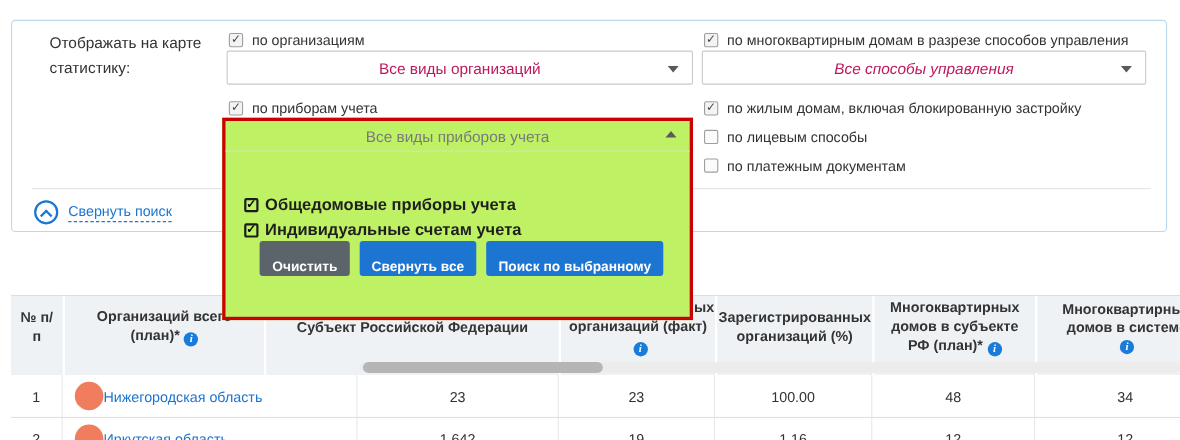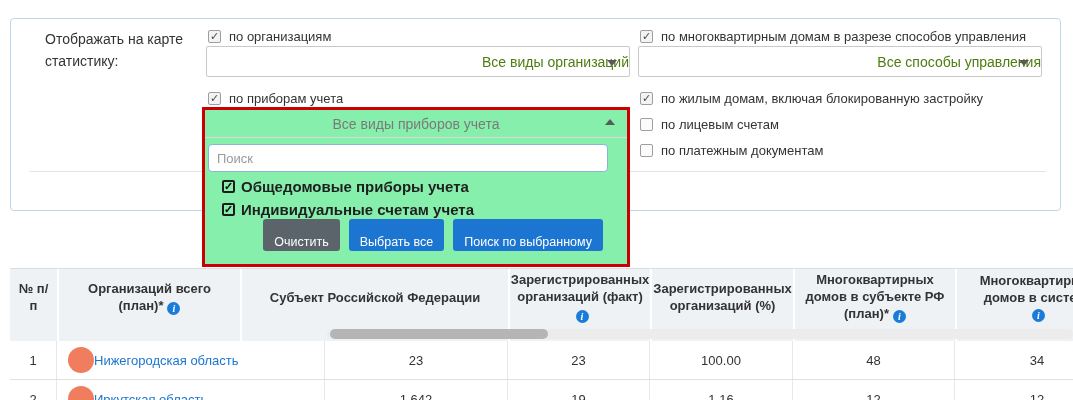--- a/index.html
+++ b/index.html
@@ -5,53 +5,53 @@
   * { margin:0; padding:0; box-sizing:border-box; }
   html,body { width:1073px; height:400px; background:#fff; font-family:"Liberation Sans",sans-serif; color:#333; overflow:hidden; }
   body { position:relative; }
 
   
   .panel { position:absolute; left:10px; top:18px; width:1051px; height:193px; border:1px solid #bcd8ec; border-radius:4px; background:#fff; }
   .panel-label { position:absolute; left:34px; top:9px; width:175px; font-size:14px; line-height:22px; color:#333; }
   .chk-row { position:absolute; display:flex; align-items:center; gap:8px; font-size:13px; color:#333; }
   .cb { width:13px; height:13px; border:1px solid #9e9e9e; border-radius:2px; background:#f3f3f3; display:inline-flex; align-items:center; justify-content:center; font-size:11px; line-height:1; color:#4a4a4a; flex:0 0 auto; }
   .cb.unchecked { background:#fbfbfb; color:transparent; }
-  .select { position:absolute; height:31px; background:#fff; border:1px solid #c9c9c9; border-radius:2px; display:flex; align-items:center; justify-content:flex-end; font-size:14px; color:#4d7c0f; }
+  .select { position:absolute; height:31px; background:#fff; border:1px solid #c9c9c9; border-radius:2px; display:flex; align-items:center; justify-content:center; font-size:14px; color:#be185d; }
   .caret-down { position:absolute; right:12px; top:13px; width:0; height:0; border-left:5px solid transparent; border-right:5px solid transparent; border-top:6px solid #5a5a5a; }
   .caret-up { position:absolute; right:12px; top:9px; width:0; height:0; border-left:5px solid transparent; border-right:5px solid transparent; border-bottom:6px solid #5a5a5a; }
   .divider { position:absolute; left:18px; right:14px; top:152px; height:1px; background:#e4e4e4; }
   .collapse { position:absolute; left:20px; top:163px; display:flex; align-items:center; gap:9px; }
   .collapse-circle { width:22px; height:22px; border:2px solid #1b75d1; border-radius:50%; position:relative; }
   .collapse-circle .chev { position:absolute; left:5px; top:8px; width:8px; height:8px; border-left:2px solid #1b75d1; border-top:2px solid #1b75d1; transform:rotate(45deg); }
   .collapse-text { font-size:13px; color:#1b75d1; border-bottom:1px dashed #1b75d1; padding-bottom:2px; cursor:pointer; }
 
   
-  .meter-pop { position:absolute; left:202px; top:107px; width:428px; height:160px; background:#86efac; border:3px solid #cb0003; z-index:20; }
+  .meter-pop { position:absolute; left:202px; top:107px; width:428px; height:184px; background:#bef264; border:3px solid #cb0003; z-index:20; }
   .meter-head { position:absolute; left:0; top:0; right:0; height:28px; border-bottom:1px solid #d9d9d9; display:flex; align-items:center; justify-content:center; font-size:14px; color:#7a7a7a; }
   .meter-search { position:absolute; left:3px; top:34px; width:400px; height:28px; border:1px solid #8ab4dc; border-radius:4px; font-size:13px; color:#333; padding:0 8px; outline:none; font-family:"Liberation Sans",sans-serif; }
   .meter-search::placeholder { color:#9a9a9a; }
   .opt-row { position:absolute; left:17px; display:flex; align-items:center; gap:6px; font-size:15px; font-weight:bold; color:#1f1f1f; }
   .cb-black { width:13px; height:13px; border:2px solid #1c1c1c; border-radius:2px; display:inline-flex; align-items:center; justify-content:center; font-size:11px; font-weight:bold; color:#000; line-height:1; }
   .btn-row { position:absolute; top:109px; left:0; width:398px; display:flex; justify-content:flex-end; gap:9px; }
-  .btn { height:27px; padding:16px 11px; border:none; border-radius:3px; color:#fff; font-size:12.5px; font-weight:normal; font-family:"Liberation Sans",sans-serif; cursor:pointer; }
+  .btn { height:27px; padding:16px 11px; border:none; border-radius:3px; color:#fff; font-size:12.5px; font-weight:bold; font-family:"Liberation Sans",sans-serif; cursor:pointer; }
   .btn-gray { background:#5b646b; }
   .btn-blue { background:#1b75d1; }
 
   
   .tbl-wrap { position:absolute; left:10px; top:268px; width:1063px; height:143px; overflow:hidden; }
   .tbl { position:relative; width:1130px; }
   .thead { display:flex; background:#eff2f5; height:73px; border-top:1px solid #d9dde1; }
   .th { display:flex; flex-direction:column; align-items:center; justify-content:center; text-align:center; font-size:13px; font-weight:bold; color:#333; padding:0 8px 16px 8px; line-height:17px; border-left:2px solid #fff; }
   .th:first-child { border-left:none; }
   .row { display:flex; height:39px; border-bottom:1px solid #e0e0e0; background:#fff; align-items:center; }
   .td { display:flex; align-items:center; justify-content:center; font-size:13px; color:#333; height:100%; border-right:1px solid #e8e8e8; }
   .td.region { justify-content:flex-start; padding-left:11px; }
   .dot { width:26px; height:26px; border-radius:50%; background:#f07d5e; flex:0 0 auto; }
   .region-link { color:#1b75d1; cursor:pointer; }
-  .c1{width:47px;} .c2{width:268px;} .c3{width:183px;} .c4{width:142px;} .c5{width:143px;} .c6{width:162px;} .c7{width:165px;}
+  .c1{width:47px;} .c2{width:268px;} .c3{width:183px;} .c4{width:142px;} .c5{width:143px;} .c6{width:148px;} .c7{width:165px;}
   .info { display:inline-block; width:13px; height:13px; border-radius:50%; background:#1a7cd8; color:#fff; font-size:10px; font-style:italic; font-family:"Liberation Serif",serif; line-height:13px; text-align:center; vertical-align:-2px; margin-left:4px; }
   .hscroll { position:absolute; left:317px; top:61px; width:746px; height:10px; background:#ececec; border-radius:5px; }
   .hthumb { position:absolute; left:3px; top:0; width:218px; height:10px; background:#b5b5b5; border-radius:5px; }
 </style>
 </head>
 <body>
 
 <div class="panel">
   <div class="panel-label">Отображать на карте статистику:</div>
 
@@ -65,58 +65,63 @@
   </div>
   <div class="chk-row" style="left:197px; top:72px;">
     <span class="cb">✓</span>
     <span>по приборам учета</span>
   </div>
 
   <div class="chk-row" style="left:629px; top:10px;">
     <span class="cb">✓</span>
     <span>по многоквартирным домам в разрезе способов управления</span>
   </div>
-  <div class="select" style="left:627px; top:27px; width:404px;">
+  <div class="select" style="left:627px; top:27px; width:404px;font-style:italic;">
     <span>Все способы управления</span>
     <span class="caret-down"></span>
   </div>
   <div class="chk-row" style="left:629px; top:72px;">
     <span class="cb">✓</span>
     <span>по жилым домам, включая блокированную застройку</span>
   </div>
   <div class="chk-row" style="left:629px; top:98px;">
     <span class="cb unchecked"></span>
-    <span>по лицевым счетам</span>
+    <span>по лицевым способы</span>
   </div>
   <div class="chk-row" style="left:629px; top:124px;">
     <span class="cb unchecked"></span>
     <span>по платежным документам</span>
   </div>
 
   <div class="divider"></div>
 
+  <div class="collapse">
+    <span class="collapse-circle">
+        <span class="chev"></span>
+      </span>
+    <span class="collapse-text">Свернуть поиск</span>
+  </div>
 </div>
 
 <div class="meter-pop">
   <div class="meter-head">
     <span>Все виды приборов учета</span>
     <span class="caret-up"></span>
   </div>
-  <input class="meter-search" type="text" placeholder="Поиск" style="">
   <div class="opt-row" style="top:68px;">
     <span class="cb-black">✓</span>
     <span>Общедомовые приборы учета</span>
   </div>
   <div class="opt-row" style="top:91px;">
     <span class="cb-black">✓</span>
     <span>Индивидуальные счетам учета</span>
   </div>
   <div class="btn-row">
     <button class="btn btn-gray">Очистить</button>
-    <button class="btn btn-blue">Выбрать все</button>
+    <button class="btn btn-blue">Свернуть все</button>
     <button class="btn btn-blue">Поиск по выбранному</button>
   </div>
 </div>
 
 <div class="tbl-wrap">
   <div class="tbl">
     <div class="thead">
       <div class="th c1">
           <span>№ п/п</span>
         </div>

